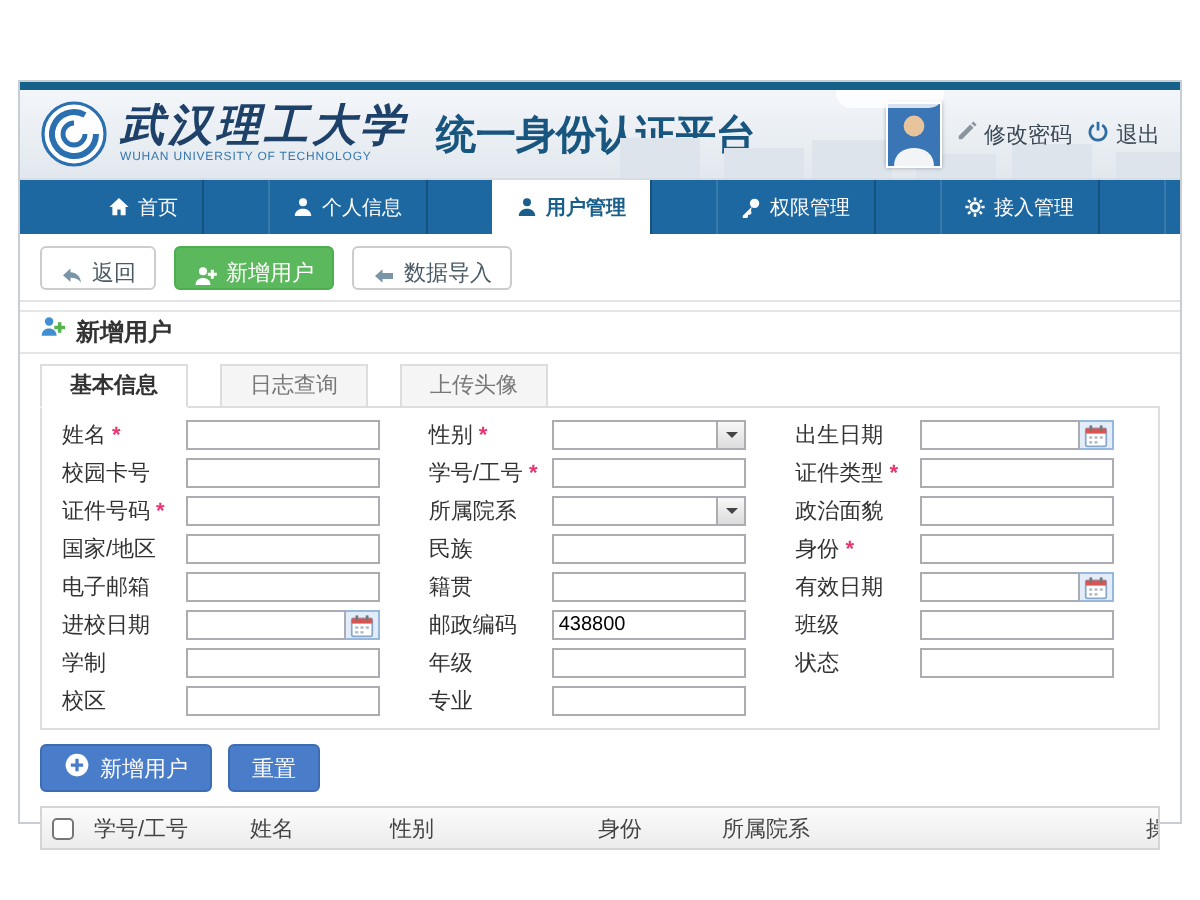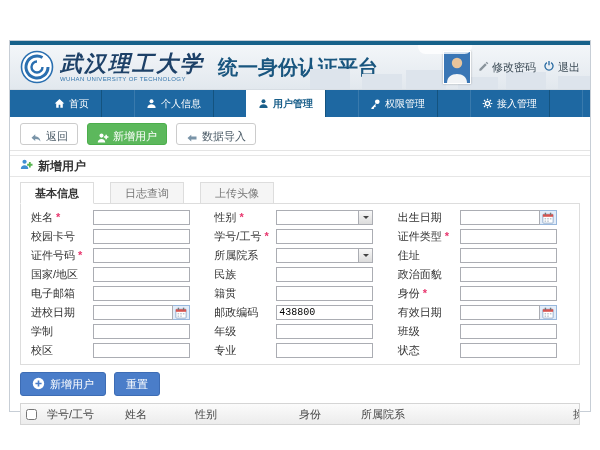--- a/index.html
+++ b/index.html
@@ -49,21 +49,21 @@
   .ftab.active{background:#fff;color:#333;font-weight:bold;border-bottom:1px solid #fff;}
   
   .form-box{border:1px solid #ddd;background:#fff;padding:6px 6px 6px 10px;
     display:grid;grid-template-columns:1fr 1fr 1fr;column-gap:8px;}
   .fcol{display:flex;flex-direction:column;gap:4px;}
   .frow{display:flex;align-items:center;height:15px;}
   .flabel{width:62px;flex-shrink:0;font-size:11px;color:#333;white-space:nowrap;}
   .req{color:#e8356d;font-weight:bold;}
   .fctrl{width:97px;height:15px;display:flex;box-sizing:border-box;}
   .fin{flex:1;min-width:0;height:15px;border:1px solid #abadb3;font-size:10px;padding:0 2px;
-    box-sizing:border-box;outline:none;font-family:Liberation Mono, monospace;}
+    box-sizing:border-box;outline:none;font-family:Liberation Sans, sans-serif;}
   .dd{width:14px;height:15px;background:linear-gradient(#f8f8f8,#dcdcdc);border:1px solid #abadb3;
     border-left:0;box-sizing:border-box;display:flex;align-items:center;justify-content:center;cursor:pointer;}
   .dd::after{content:"";border:3px solid transparent;border-top-color:#444;margin-top:3px;}
   .cal{width:17px;height:15px;background:#e3edf9;border:1px solid #98b7dc;border-left:0;box-sizing:border-box;
     display:flex;align-items:center;justify-content:center;cursor:pointer;}
   
   .actions{margin:7px 0;display:flex;gap:8px;}
   .abtn{height:24px;padding:0 11px;background:#4a7dc9;border:1px solid #3d6cb4;border-radius:3px;
     color:#fff;font-size:11px;display:inline-flex;align-items:center;gap:5px;cursor:pointer;font-family:inherit;}
   
@@ -366,26 +366,20 @@
                 </span>
               </span>
             </div>
             <div class="frow">
               <span class="flabel"><span>证件类型</span><span class="req"> *</span></span>
               <span class="fctrl">
                 <input class="fin" type="text" value="" style="">
               </span>
             </div>
             <div class="frow">
-              <span class="flabel"><span>住址</span></span>
-              <span class="fctrl">
-                <input class="fin" type="text" value="" style="">
-              </span>
-            </div>
-            <div class="frow">
               <span class="flabel"><span>政治面貌</span></span>
               <span class="fctrl">
                 <input class="fin" type="text" value="" style="">
               </span>
             </div>
             <div class="frow">
               <span class="flabel"><span>身份</span><span class="req"> *</span></span>
               <span class="fctrl">
                 <input class="fin" type="text" value="" style="">
               </span>

